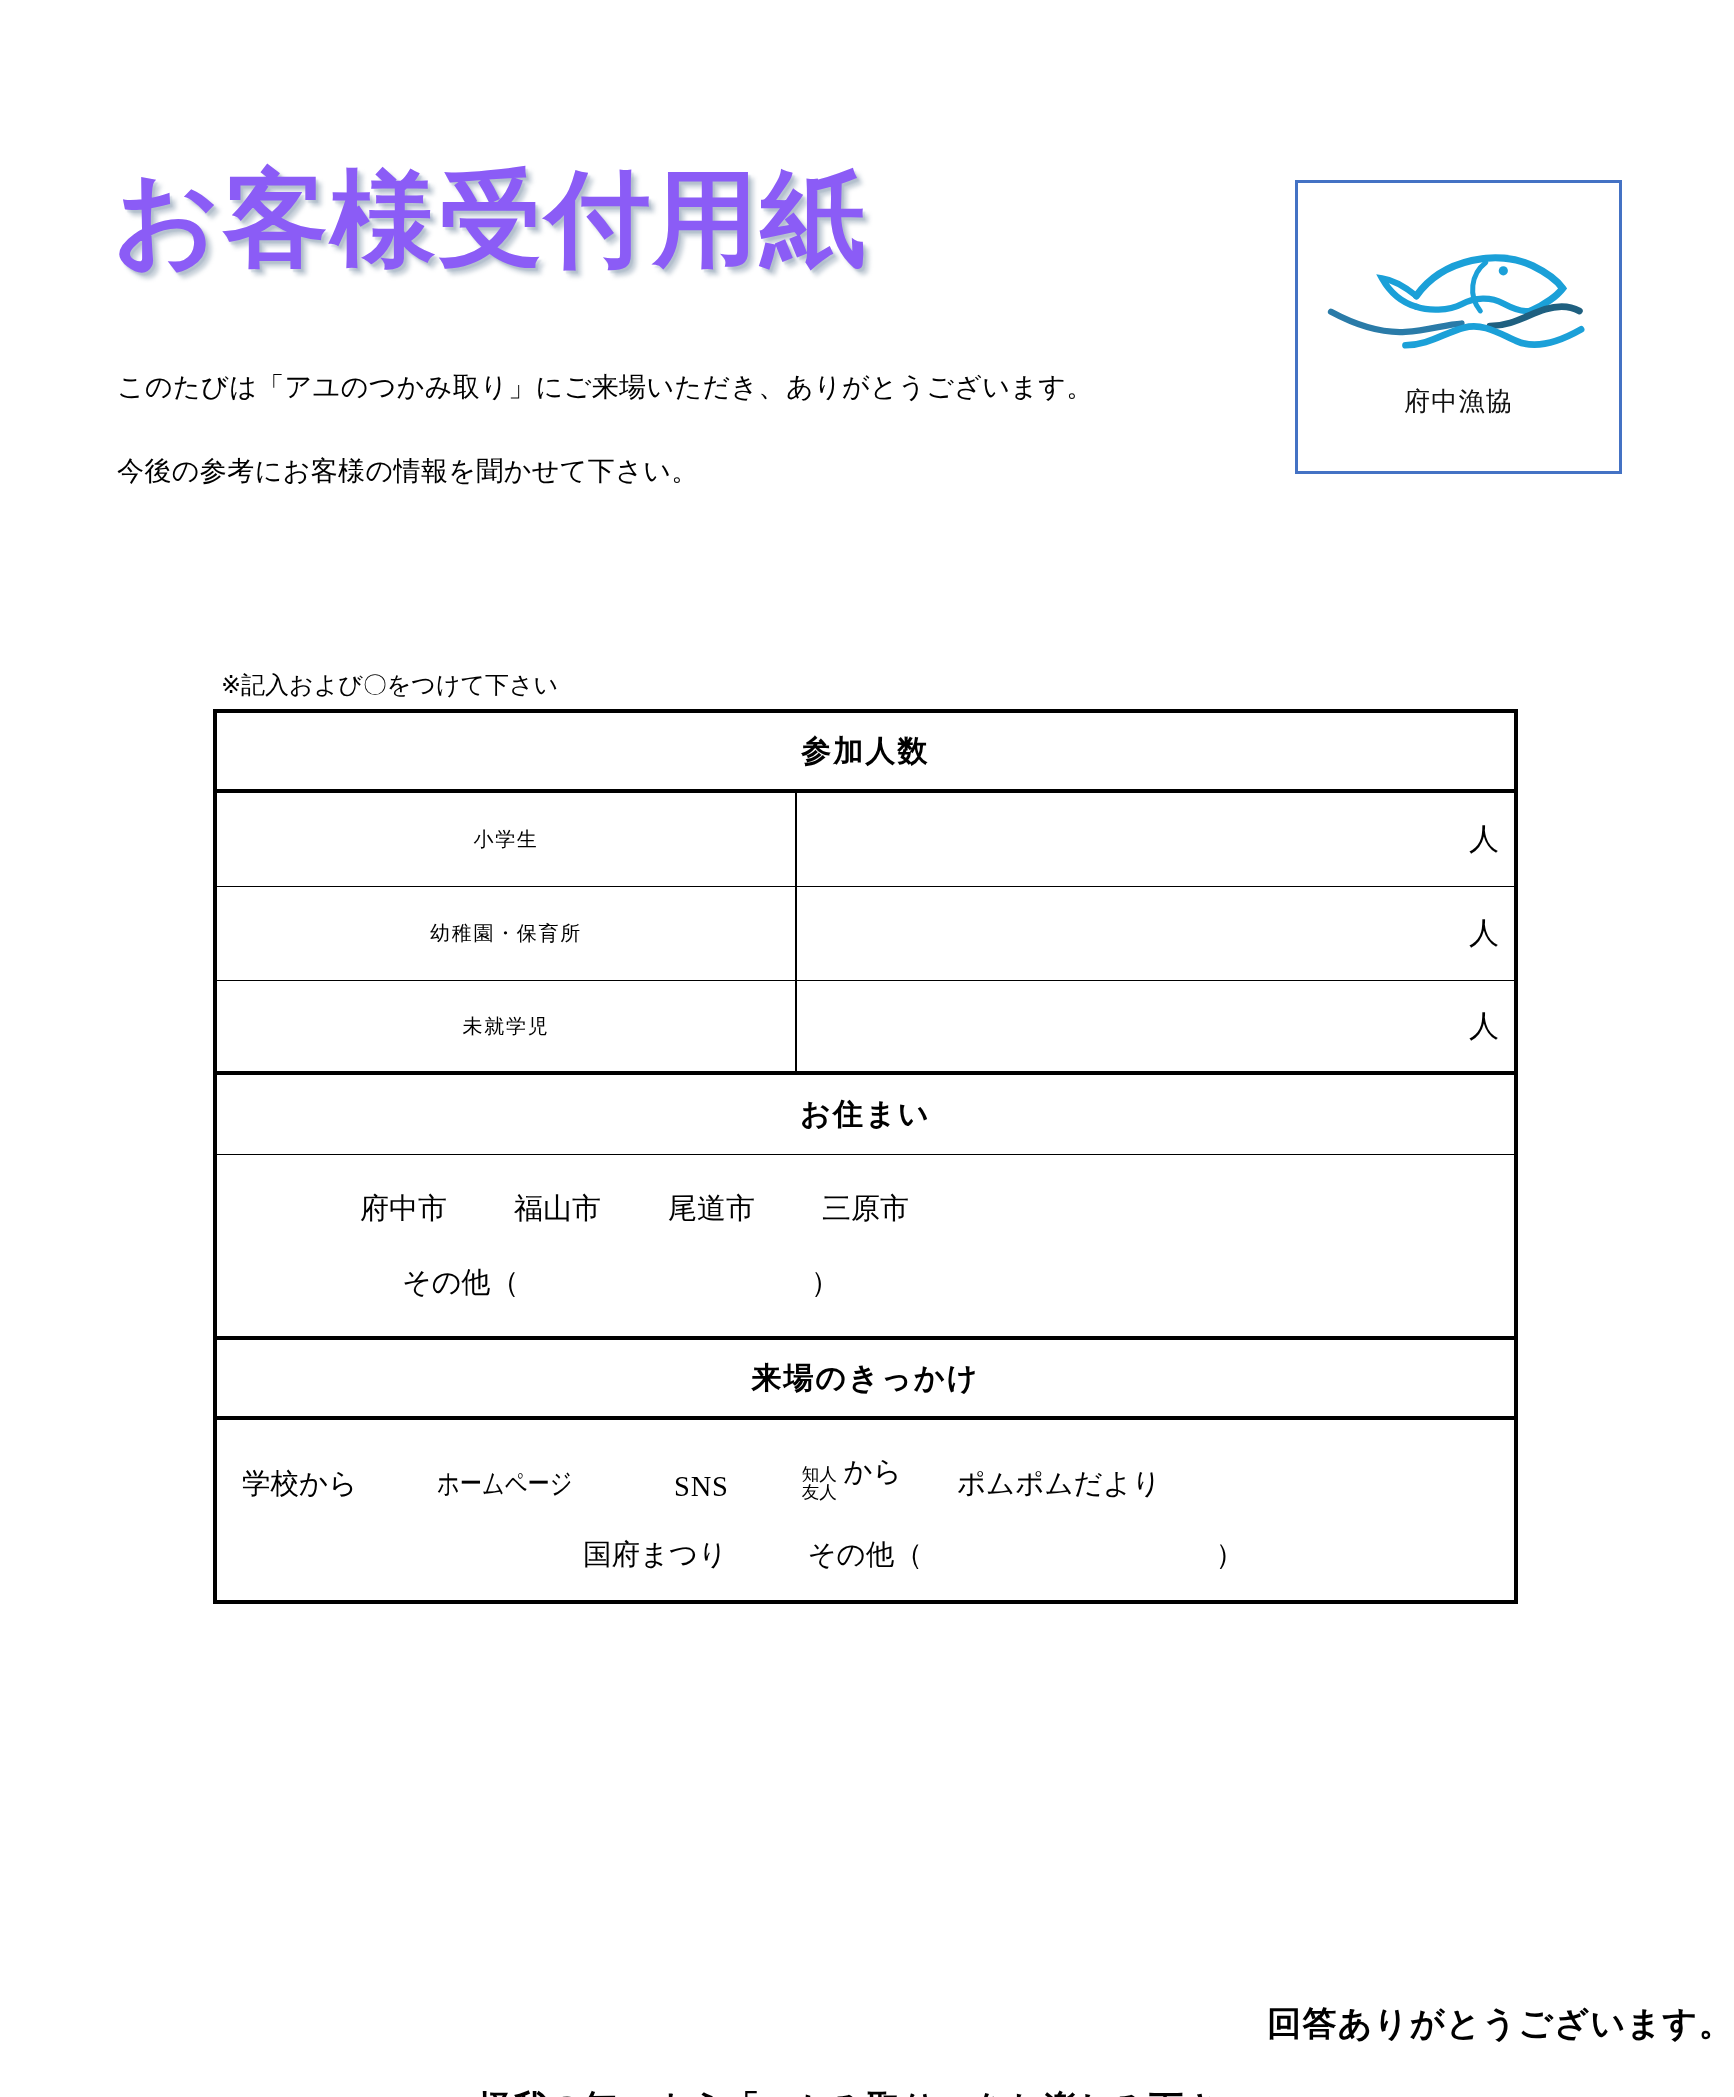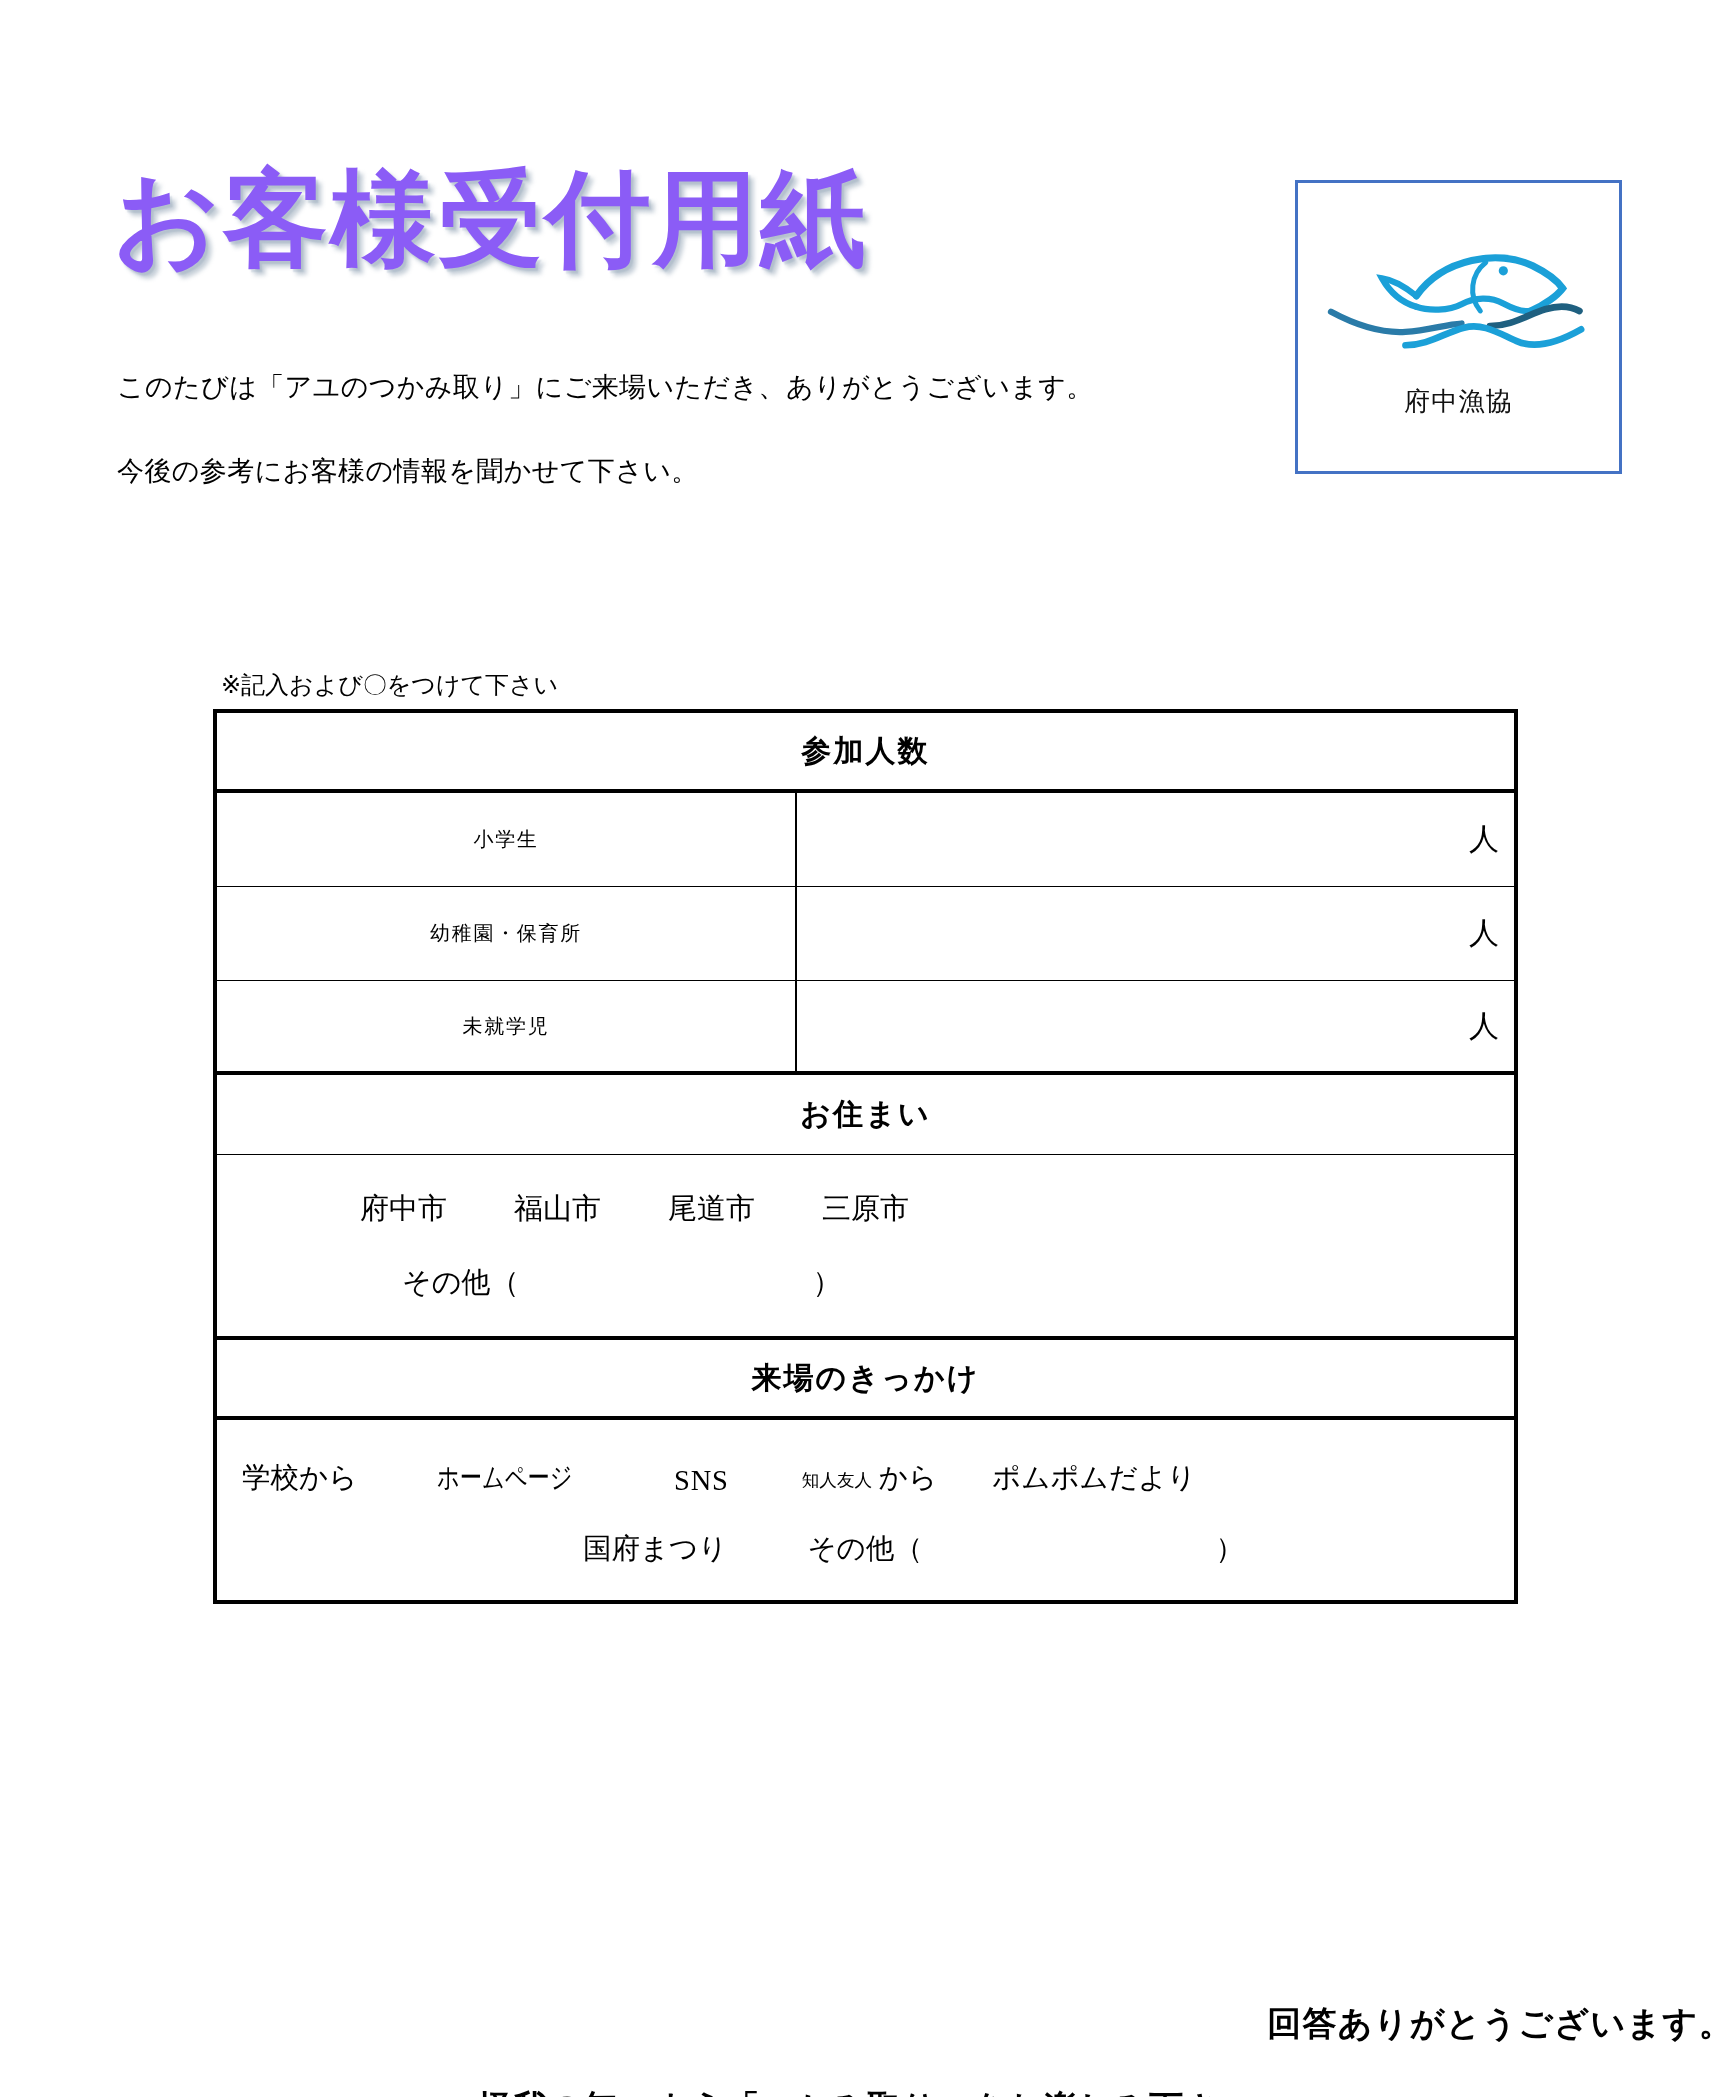--- a/index.html
+++ b/index.html
@@ -160,20 +160,21 @@
   .gap-4 { width: 55px; }
 
   
   .live-box {
     width: 100%;
     box-sizing: border-box;
     display: flex;
     flex-direction: column;
     justify-content: center;
     font-size: 29px;
+    font-family: Liberation Serif, serif;
   }
   .live-cities {
     display: flex;
     padding-left: 143px;
     margin-bottom: 34px;
     white-space: nowrap;
   }
   .live-cities .city { margin-right: 67px; }
   .live-other {
     padding-left: 185px;
@@ -200,21 +201,21 @@
   }
   .why-line-2 {
     display: flex;
     align-items: center;
     padding-left: 96px;
     white-space: nowrap;
     justify-content: center;
   }
   .stacked {
     display: inline-flex;
-    flex-direction: row;
+    flex-direction: column;
     font-size: 17.6px;
     line-height: 1.02;
     text-align: center;
     margin-right: 6.7px;
     transform: translateY(-0.8px);
   }
   .condensed {
     display: inline-block;
     transform: scaleX(0.78);
     transform-origin: left center;

